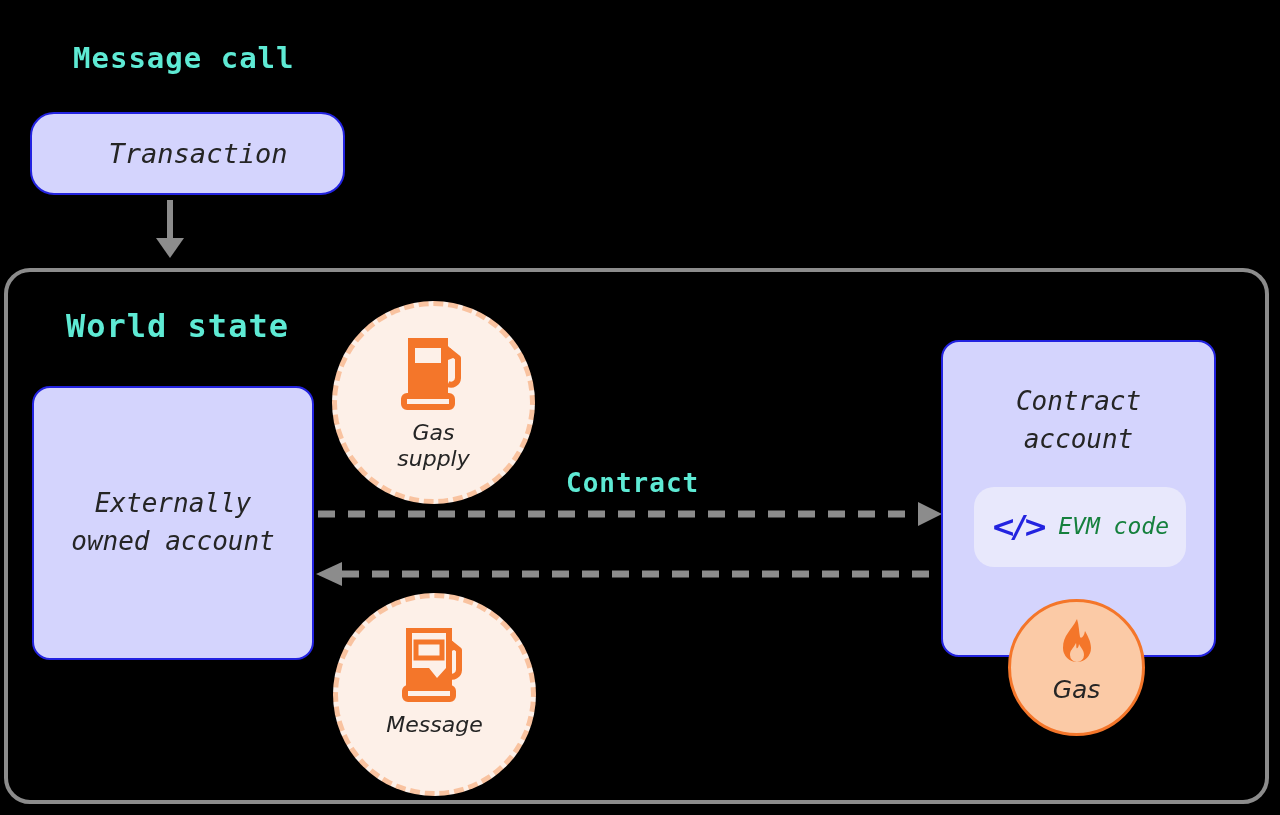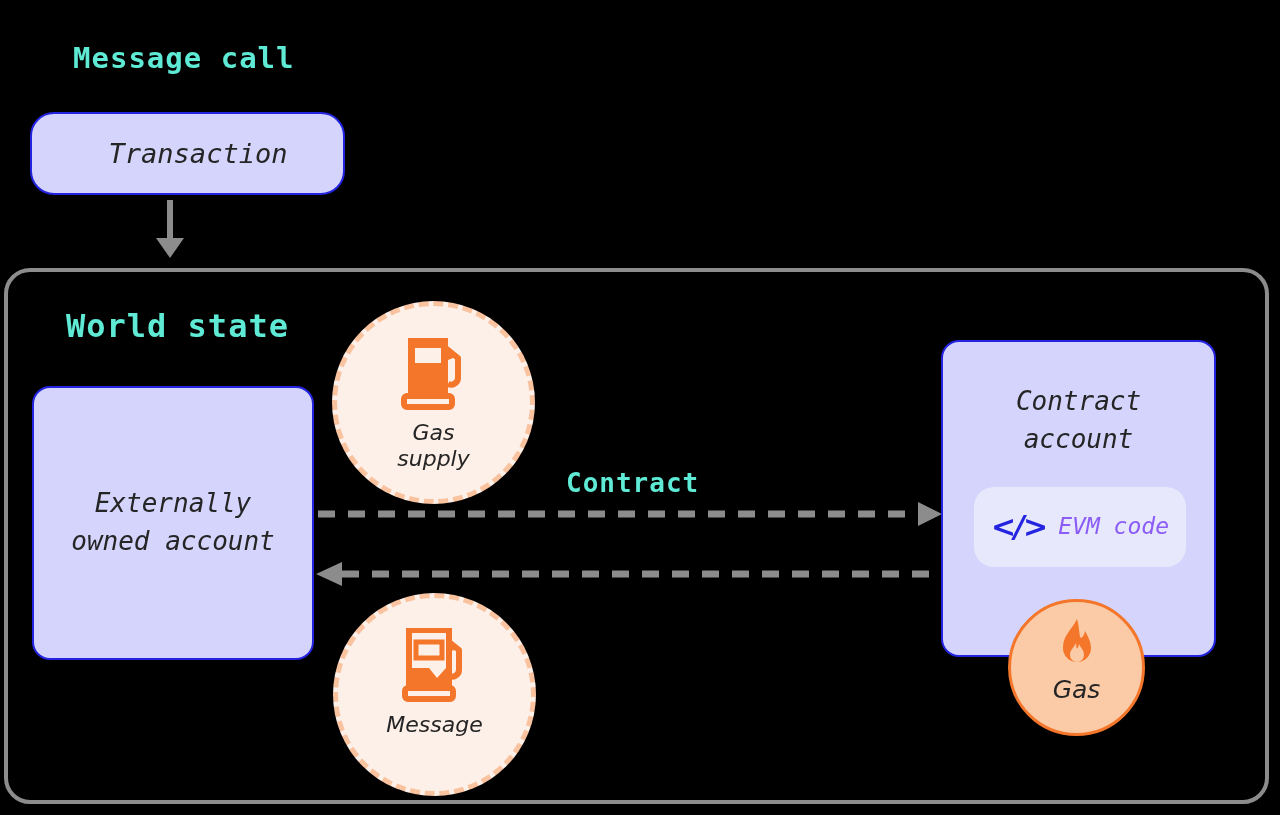--- a/index.html
+++ b/index.html
@@ -103,21 +103,21 @@
     font-weight: bold;
     font-size: 30px;
     color: #2323e0;
     letter-spacing: -2px;
     line-height: 1;
   }
   #evm-code-label {
     font-family: "DejaVu Sans Mono", monospace;
     font-style: italic;
     font-size: 23px;
-    color: #8b5cf6;
+    color: #15803d;
     white-space: nowrap;
   }
 
   
   .dashed-circle {
     position: absolute;
     width: 203px;
     height: 203px;
     border-radius: 50%;
     background: #fdf0e8;

